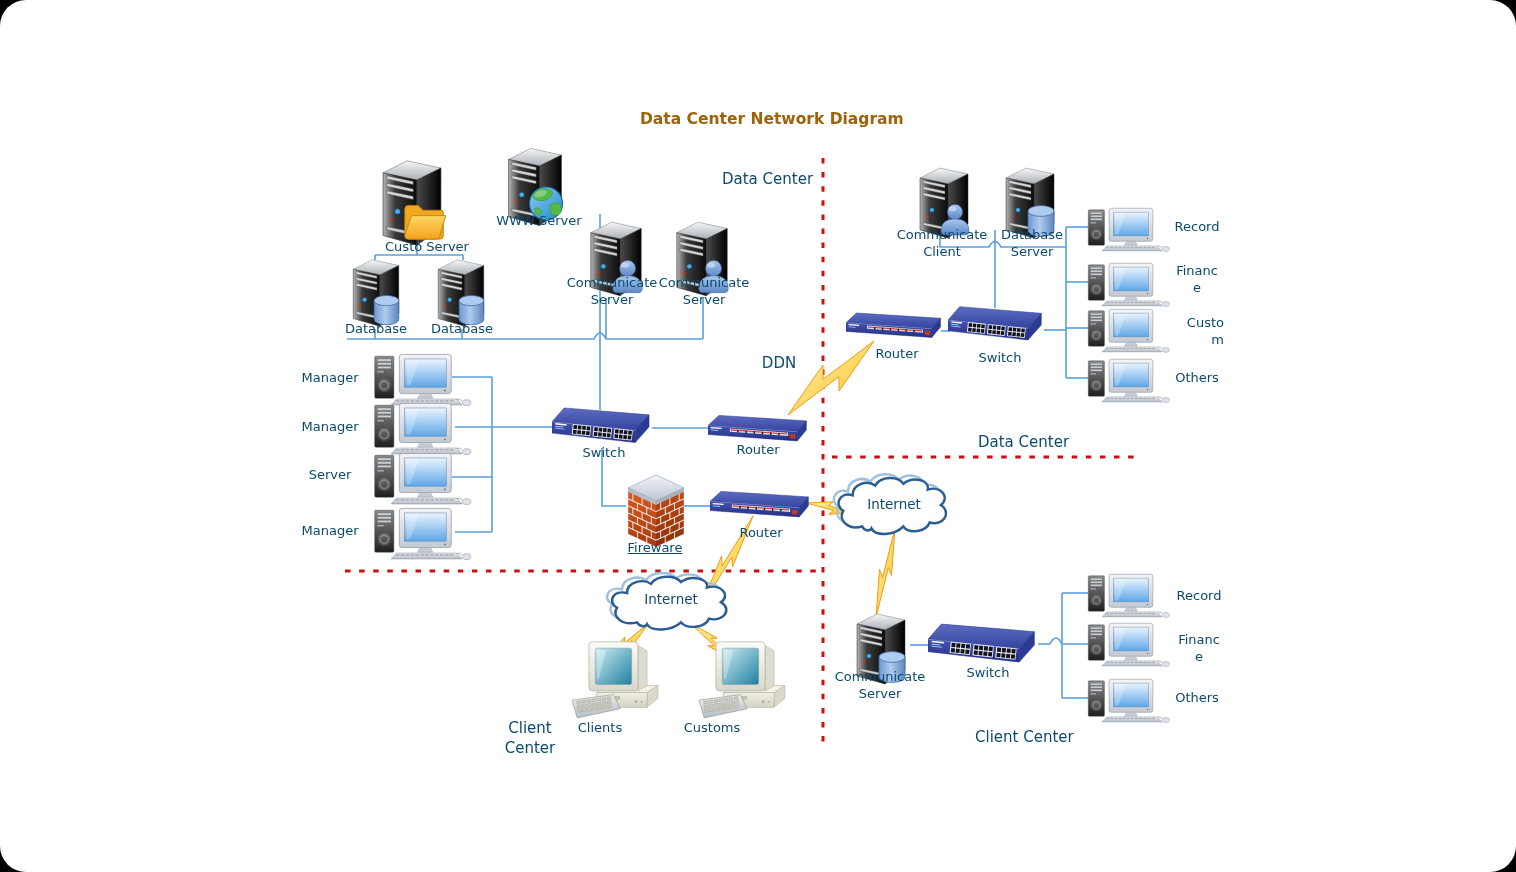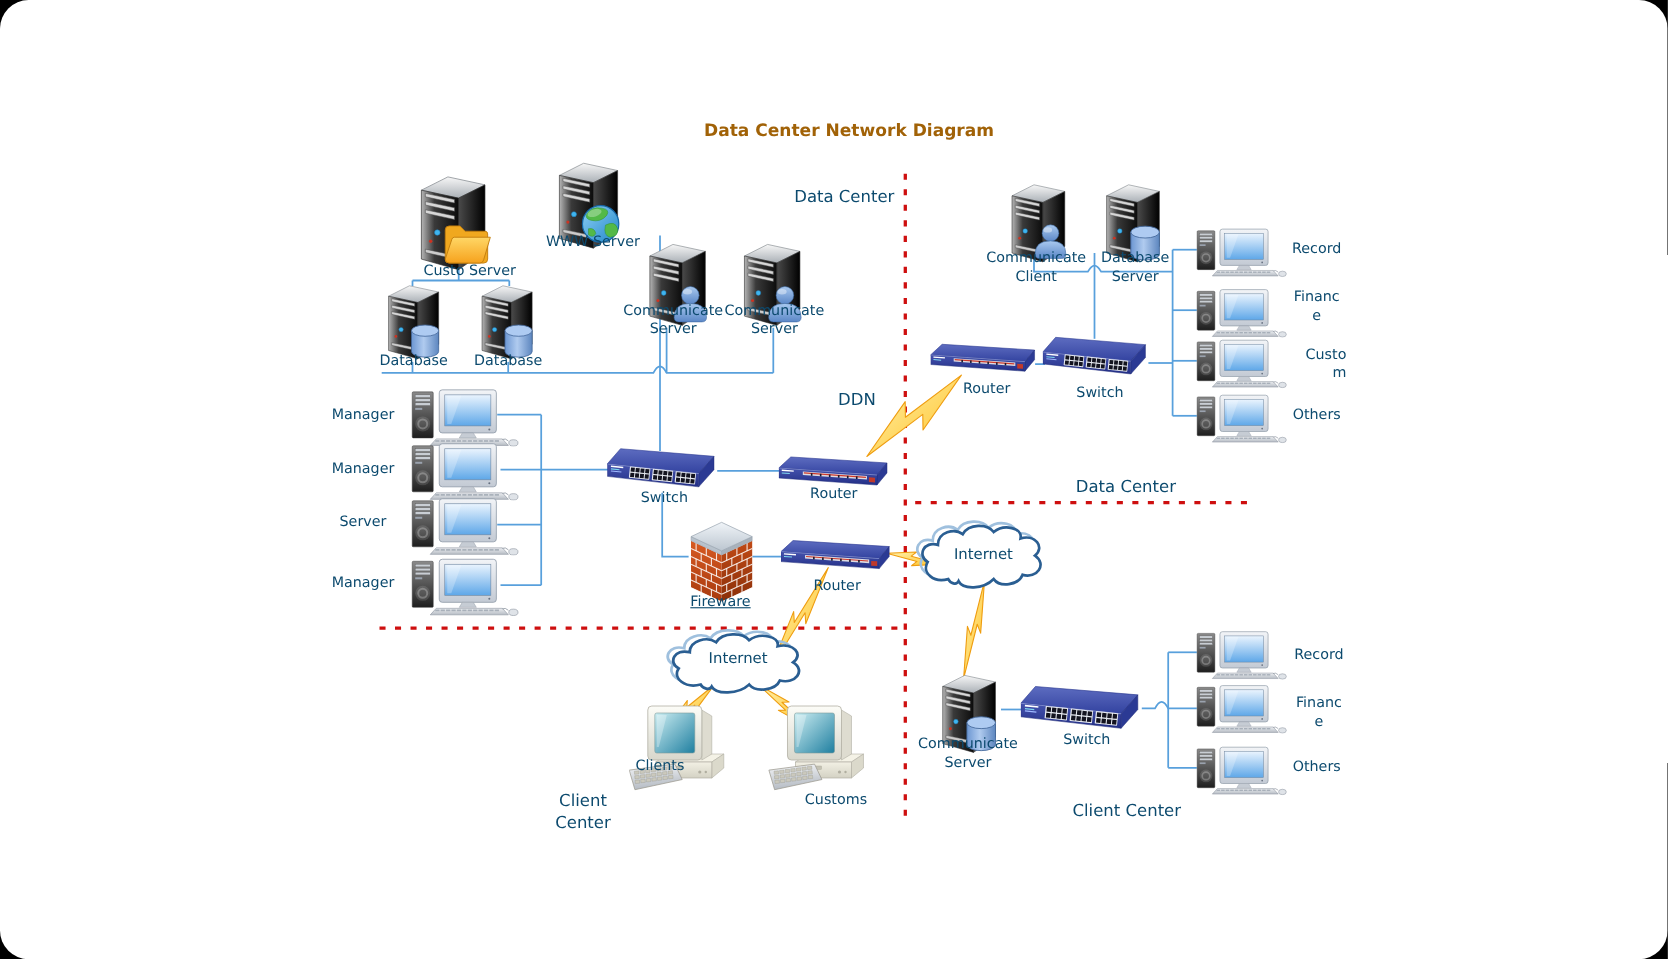--- a/index.html
+++ b/index.html
@@ -957,21 +957,21 @@
             <rect x="5" y="74.7" width="4.4" height="3.2" fill="#cbc9bd" stroke="#8e8c80" stroke-width="0.3"></rect>
             <rect x="10.6" y="74.4" width="4.4" height="3.2" fill="#cbc9bd" stroke="#8e8c80" stroke-width="0.3"></rect>
             <rect x="16.2" y="74.10000000000001" width="4.4" height="3.2" fill="#cbc9bd" stroke="#8e8c80" stroke-width="0.3"></rect>
             <rect x="21.799999999999997" y="73.8" width="4.4" height="3.2" fill="#cbc9bd" stroke="#8e8c80" stroke-width="0.3"></rect>
             <rect x="27.4" y="73.5" width="4.4" height="3.2" fill="#cbc9bd" stroke="#8e8c80" stroke-width="0.3"></rect>
             <rect x="33" y="73.2" width="4.4" height="3.2" fill="#cbc9bd" stroke="#8e8c80" stroke-width="0.3"></rect>
             <rect x="38.599999999999994" y="72.9" width="4.4" height="3.2" fill="#cbc9bd" stroke="#8e8c80" stroke-width="0.3"></rect>
           </g>
         </svg>
       </div>
-      <div class="lbl" style="left:570px;top:688px;width:60px;">Clients</div>
+      <div class="lbl" style="left:570px;top:719px;width:60px;">Clients</div>
       <div class="dev" style="left:698px;top:640px;width:94px;height:80px;">
         <svg width="94" height="80" viewBox="0 0 100 88">
     <polygon points="26,58 38,50 94,50 82,58" fill="#f4f2e6" stroke="#b2b0a4" stroke-width="0.6"></polygon>
     <polygon points="82,58 94,50 94,64 82,74" fill="#dbd9cb" stroke="#b2b0a4" stroke-width="0.6"></polygon>
     <rect x="26" y="58" width="56" height="16" fill="url(#gBase)" stroke="#b2b0a4" stroke-width="0.7"></rect>
     <rect x="32" y="62" width="20" height="3.5" fill="#c4c2b4" stroke="#a8a698" stroke-width="0.4"></rect>
     <circle cx="70" cy="68" r="1.6" fill="#b0aea0"></circle>
           <circle cx="76" cy="68" r="1.2" fill="#b0aea0"></circle>
     <polygon points="72,6 82,12 82,50 72,56" fill="#dedcd0" stroke="#b2b0a4" stroke-width="0.6"></polygon>
     <rect x="18" y="2" width="54" height="54" rx="4" fill="url(#gCrt)" stroke="#b2b0a4" stroke-width="0.8"></rect>
@@ -996,21 +996,21 @@
             <rect x="5" y="74.7" width="4.4" height="3.2" fill="#cbc9bd" stroke="#8e8c80" stroke-width="0.3"></rect>
             <rect x="10.6" y="74.4" width="4.4" height="3.2" fill="#cbc9bd" stroke="#8e8c80" stroke-width="0.3"></rect>
             <rect x="16.2" y="74.10000000000001" width="4.4" height="3.2" fill="#cbc9bd" stroke="#8e8c80" stroke-width="0.3"></rect>
             <rect x="21.799999999999997" y="73.8" width="4.4" height="3.2" fill="#cbc9bd" stroke="#8e8c80" stroke-width="0.3"></rect>
             <rect x="27.4" y="73.5" width="4.4" height="3.2" fill="#cbc9bd" stroke="#8e8c80" stroke-width="0.3"></rect>
             <rect x="33" y="73.2" width="4.4" height="3.2" fill="#cbc9bd" stroke="#8e8c80" stroke-width="0.3"></rect>
             <rect x="38.599999999999994" y="72.9" width="4.4" height="3.2" fill="#cbc9bd" stroke="#8e8c80" stroke-width="0.3"></rect>
           </g>
         </svg>
       </div>
-      <div class="lbl" style="left:724px;top:719px;width:72px;">Customs</div>
+      <div class="lbl" style="left:676px;top:719px;width:72px;">Customs</div>
       <div class="lbl" style="left:612px;top:591px;width:118px;font-size:13.5px;">Internet</div>
       <div class="lbl" style="left:838px;top:496px;width:112px;font-size:13.5px;">Internet</div>
       <div class="lbl sec" style="left:722px;top:170px;width:100px;text-align:left;">Data Center</div>
       <div class="lbl sec" style="left:978px;top:433px;width:110px;text-align:left;">Data Center</div>
       <div class="lbl sec" style="left:492px;top:719px;width:76px;text-align:center;">Client
 Center</div>
       <div class="lbl sec" style="left:975px;top:728px;width:120px;text-align:left;">Client Center</div>
       <div class="lbl sec" style="left:758px;top:354px;width:42px;text-align:center;">DDN</div>
     </div>
 </div>

